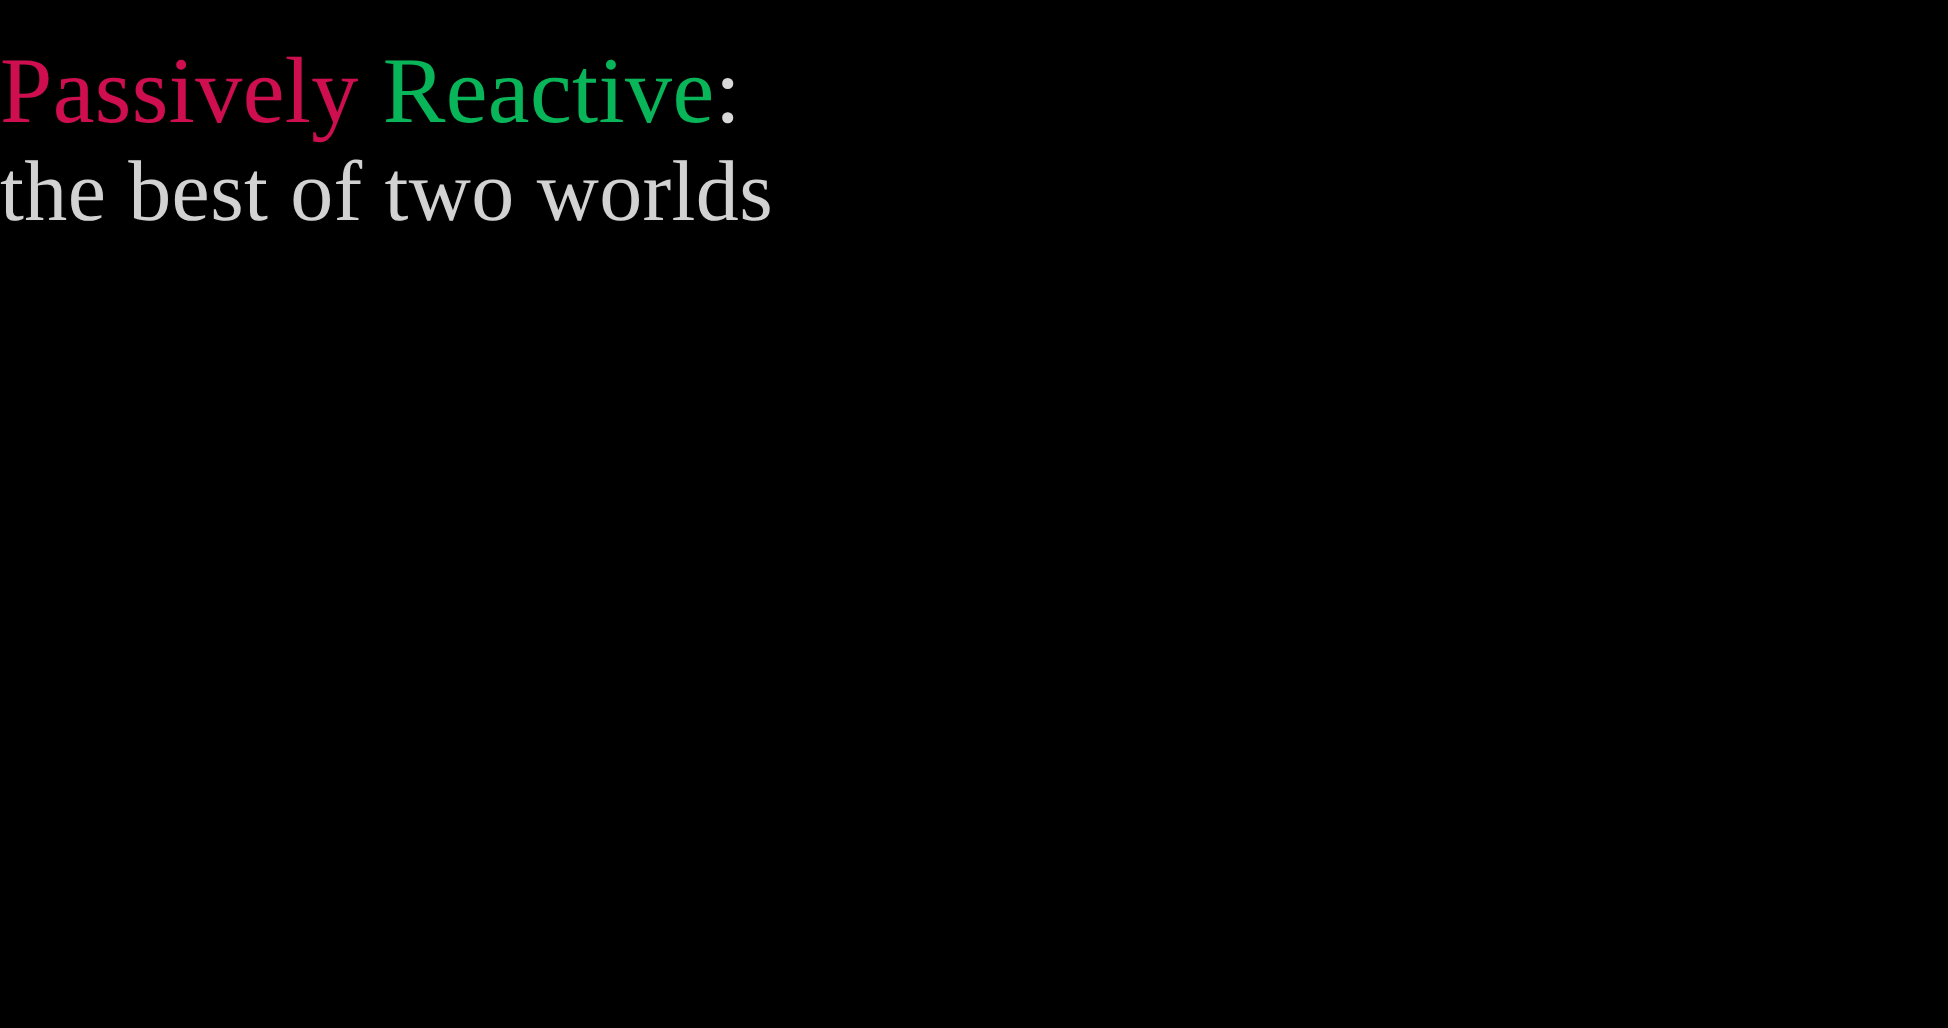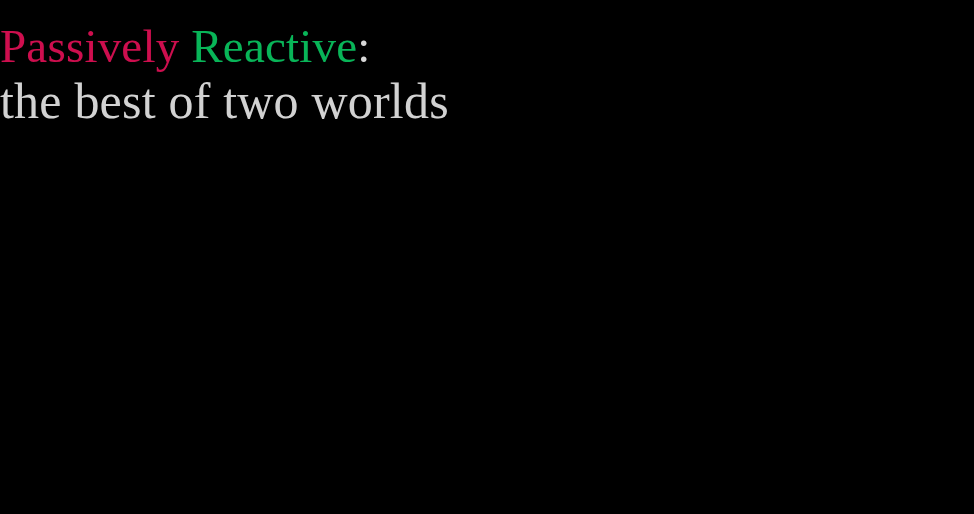--- a/index.html
+++ b/index.html
@@ -36,21 +36,21 @@
     display: block;
     white-space: nowrap;
   }
 
   #title-line-1 {
     font-size: 47px;
     letter-spacing: 0.2px;
   }
 
   #title-line-2 {
-    font-size: 50px;
+    font-size: 43px;
     letter-spacing: 0.2px;
     margin-top: 4px;
   }
 
   .t-passively {
     color: #CE0E4E;
   }
   .t-reactive {
     color: #08B558;
   }

